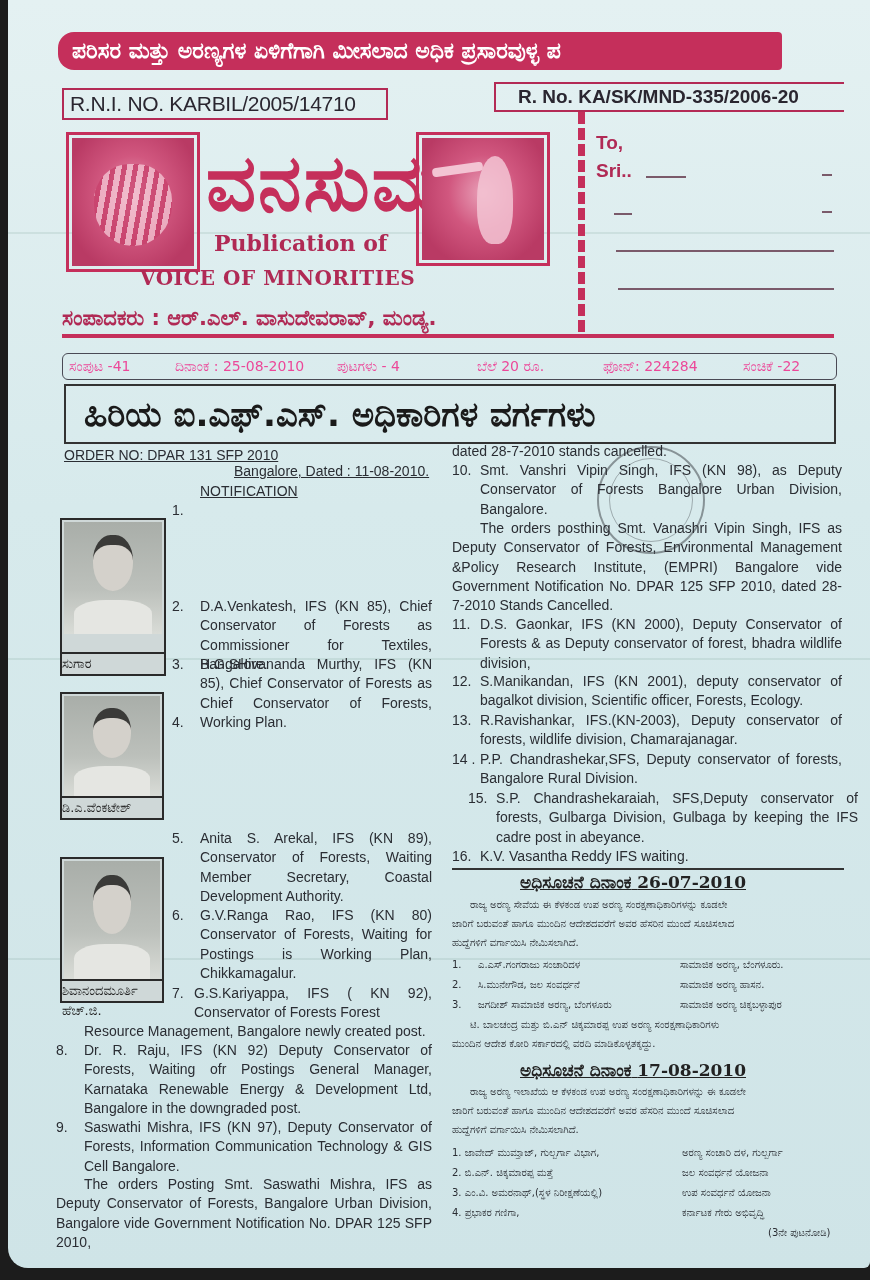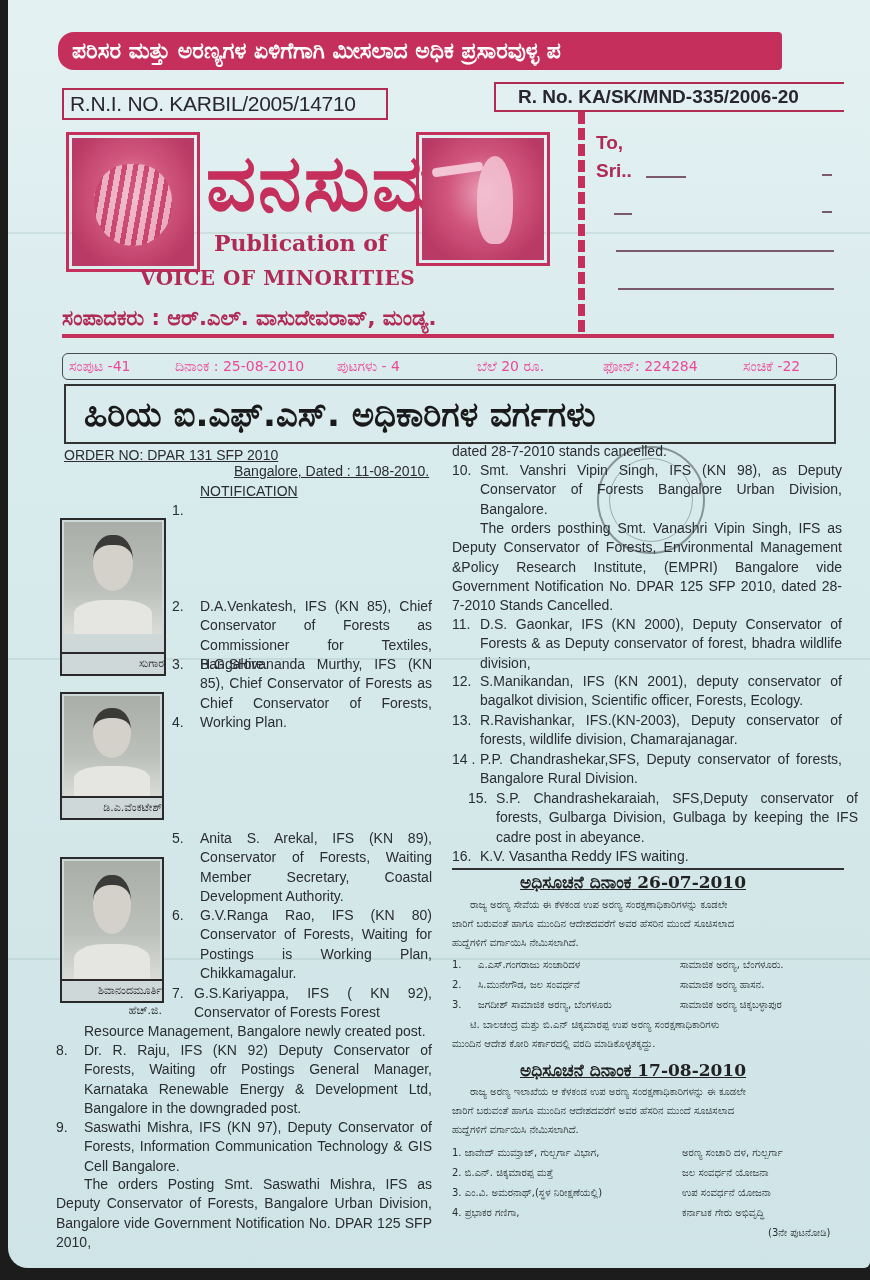--- a/index.html
+++ b/index.html
@@ -118,21 +118,21 @@
   .photo .pic .head {
     position: absolute; left: 30%; top: 12%; width: 40%; height: 50%;
     border-radius: 45% 45% 50% 50%; background: #d4d1cb; border-top: 10px solid #3a3a38;
   }
   .photo .pic .body-s {
     position: absolute; left: 10%; bottom: 0; width: 80%; height: 30%;
     background: #e5e6e2; border-radius: 40% 40% 0 0;
   }
   .photo .cap {
     position: absolute; left: 0; right: 0; bottom: 0; height: 22px; border-top: 2px solid #2a2a2a;
-    font-size: 11px; text-align: right; line-height: 20px; color: #222;
+    font-size: 13px; text-align: left; line-height: 20px; color: #222;
     font-family: "DejaVu Sans", sans-serif;
   }
   .stamp {
     position: absolute; left: 597px; top: 446px; width: 108px; height: 108px;
     border: 2px solid rgba(70,75,80,0.55); border-radius: 50%;
   }
   .stamp::after {
     content: ""; position: absolute; left: 10px; top: 10px; right: 10px; bottom: 10px;
     border: 1px solid rgba(70,75,80,0.4); border-radius: 50%;
   }

